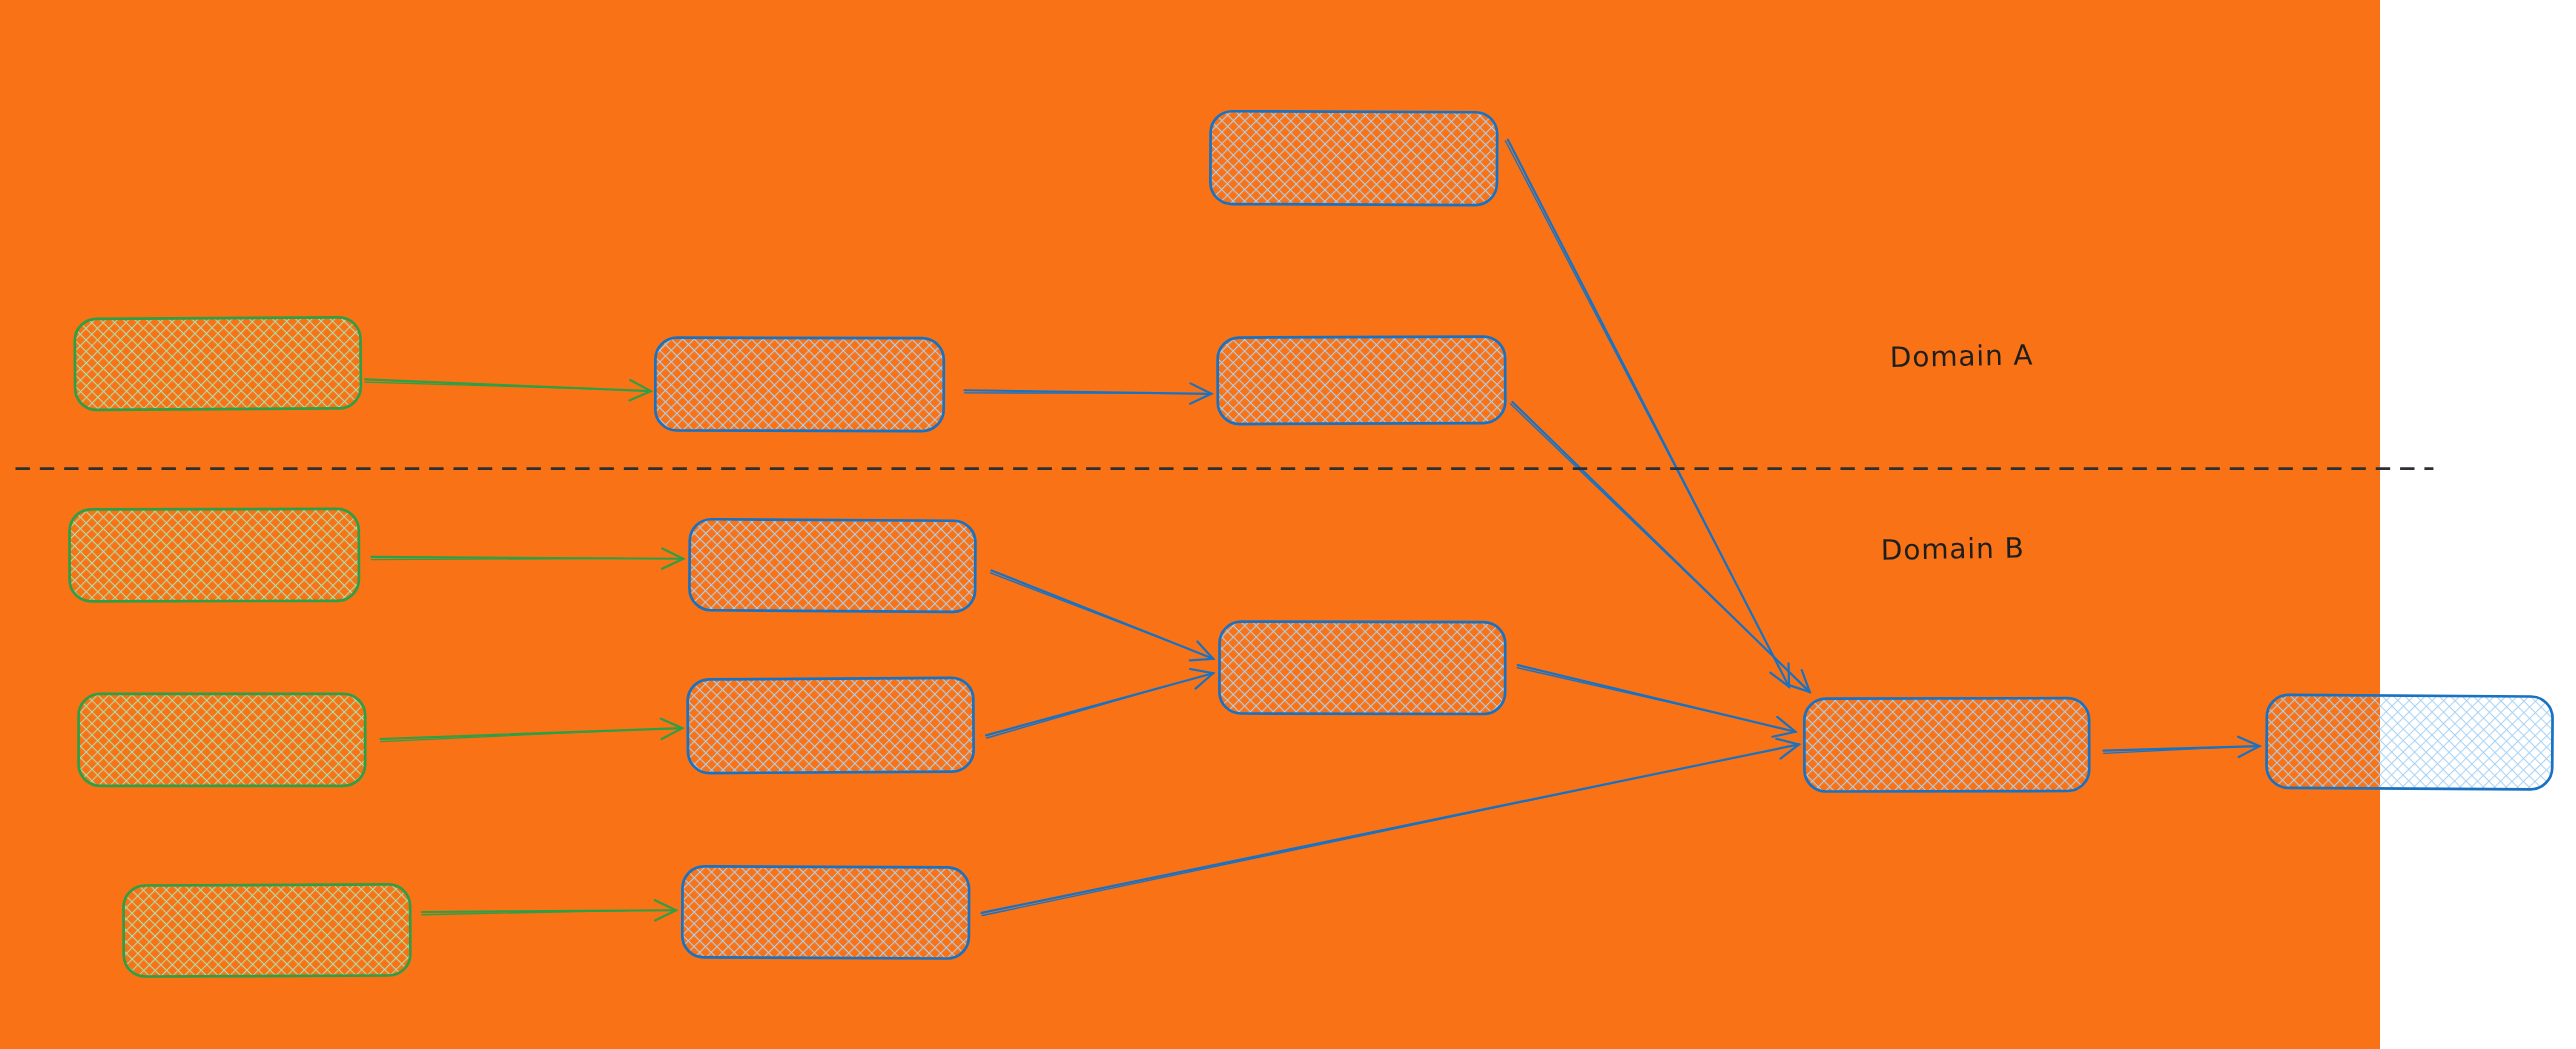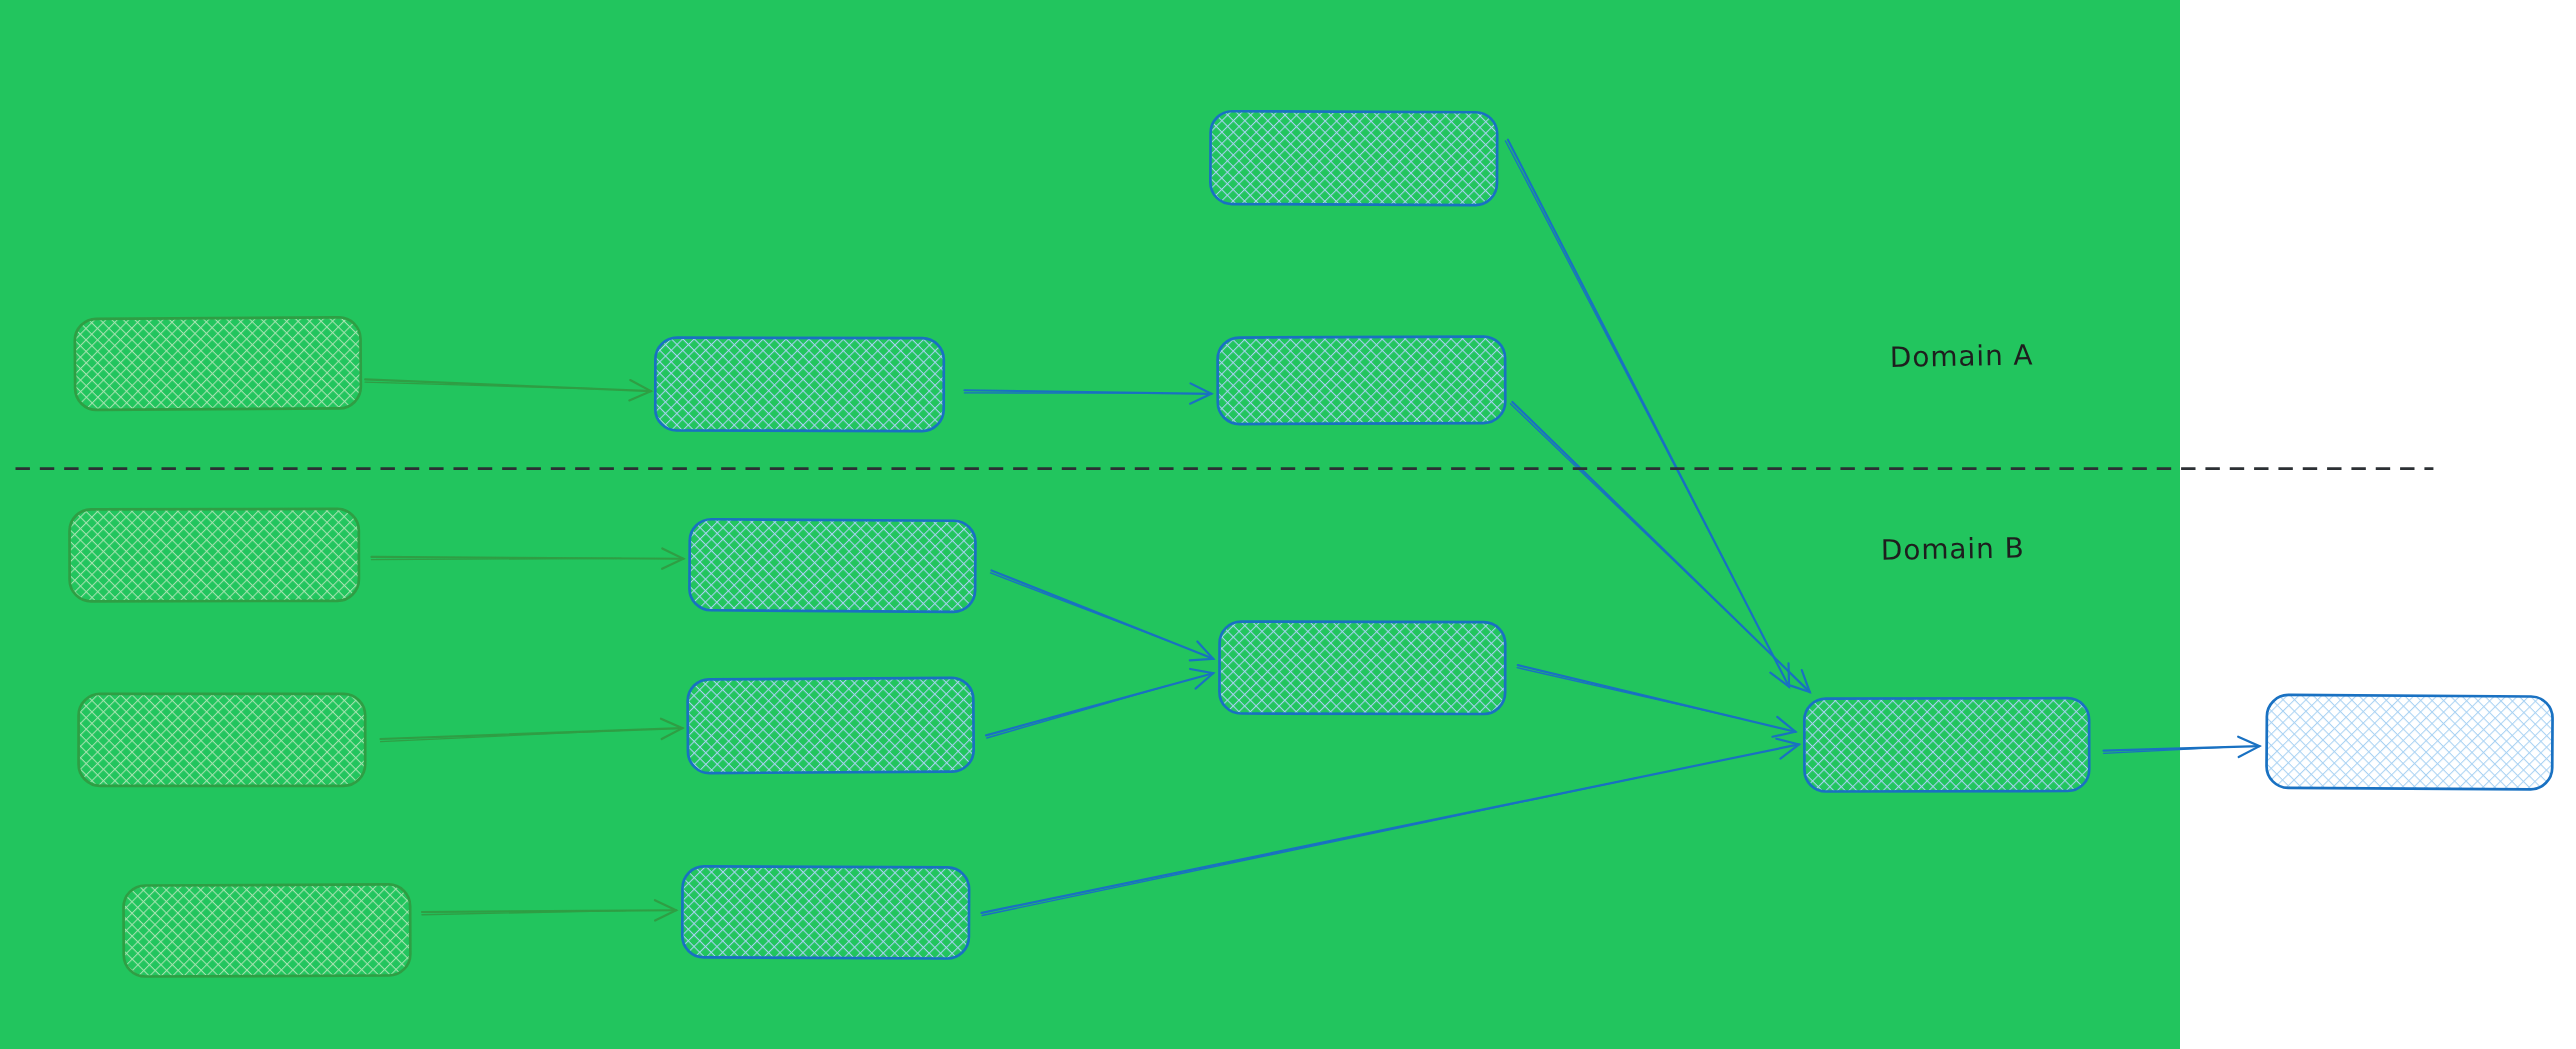--- a/index.html
+++ b/index.html
@@ -1,17 +1,17 @@
 <!DOCTYPE html>
 <html style="font-size:14.4px"><head>
 <meta charset="utf-8">
 <style>
   html,body{margin:0;padding:0;background:#ffffff;}
   body{width:2576px;height:1049px;overflow:hidden;font-family:"DejaVu Sans",sans-serif;}
-  .canvas-wrap{position:relative;width:2180px;height:1049px;background:#22c55e;}
+  .canvas-wrap{position:relative;width:2380px;height:1049px;background:#f97316;}
   svg{display:block;}
   .handlabel{
     font-family:"DejaVu Sans",sans-serif;
     font-size:31px;
     letter-spacing:1px;
     fill:#1e1e1e;
   }
 </style>
 </head>
 <body>

